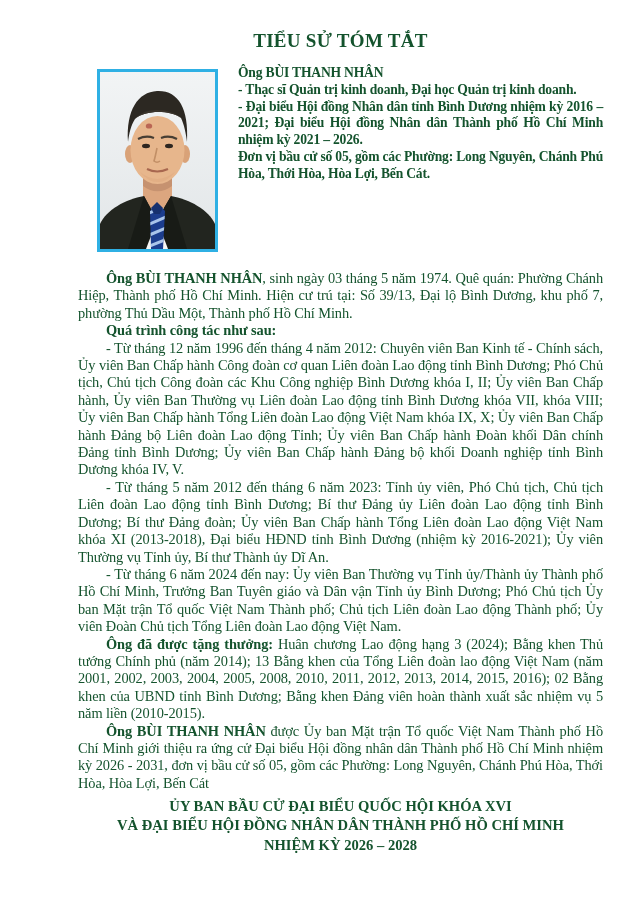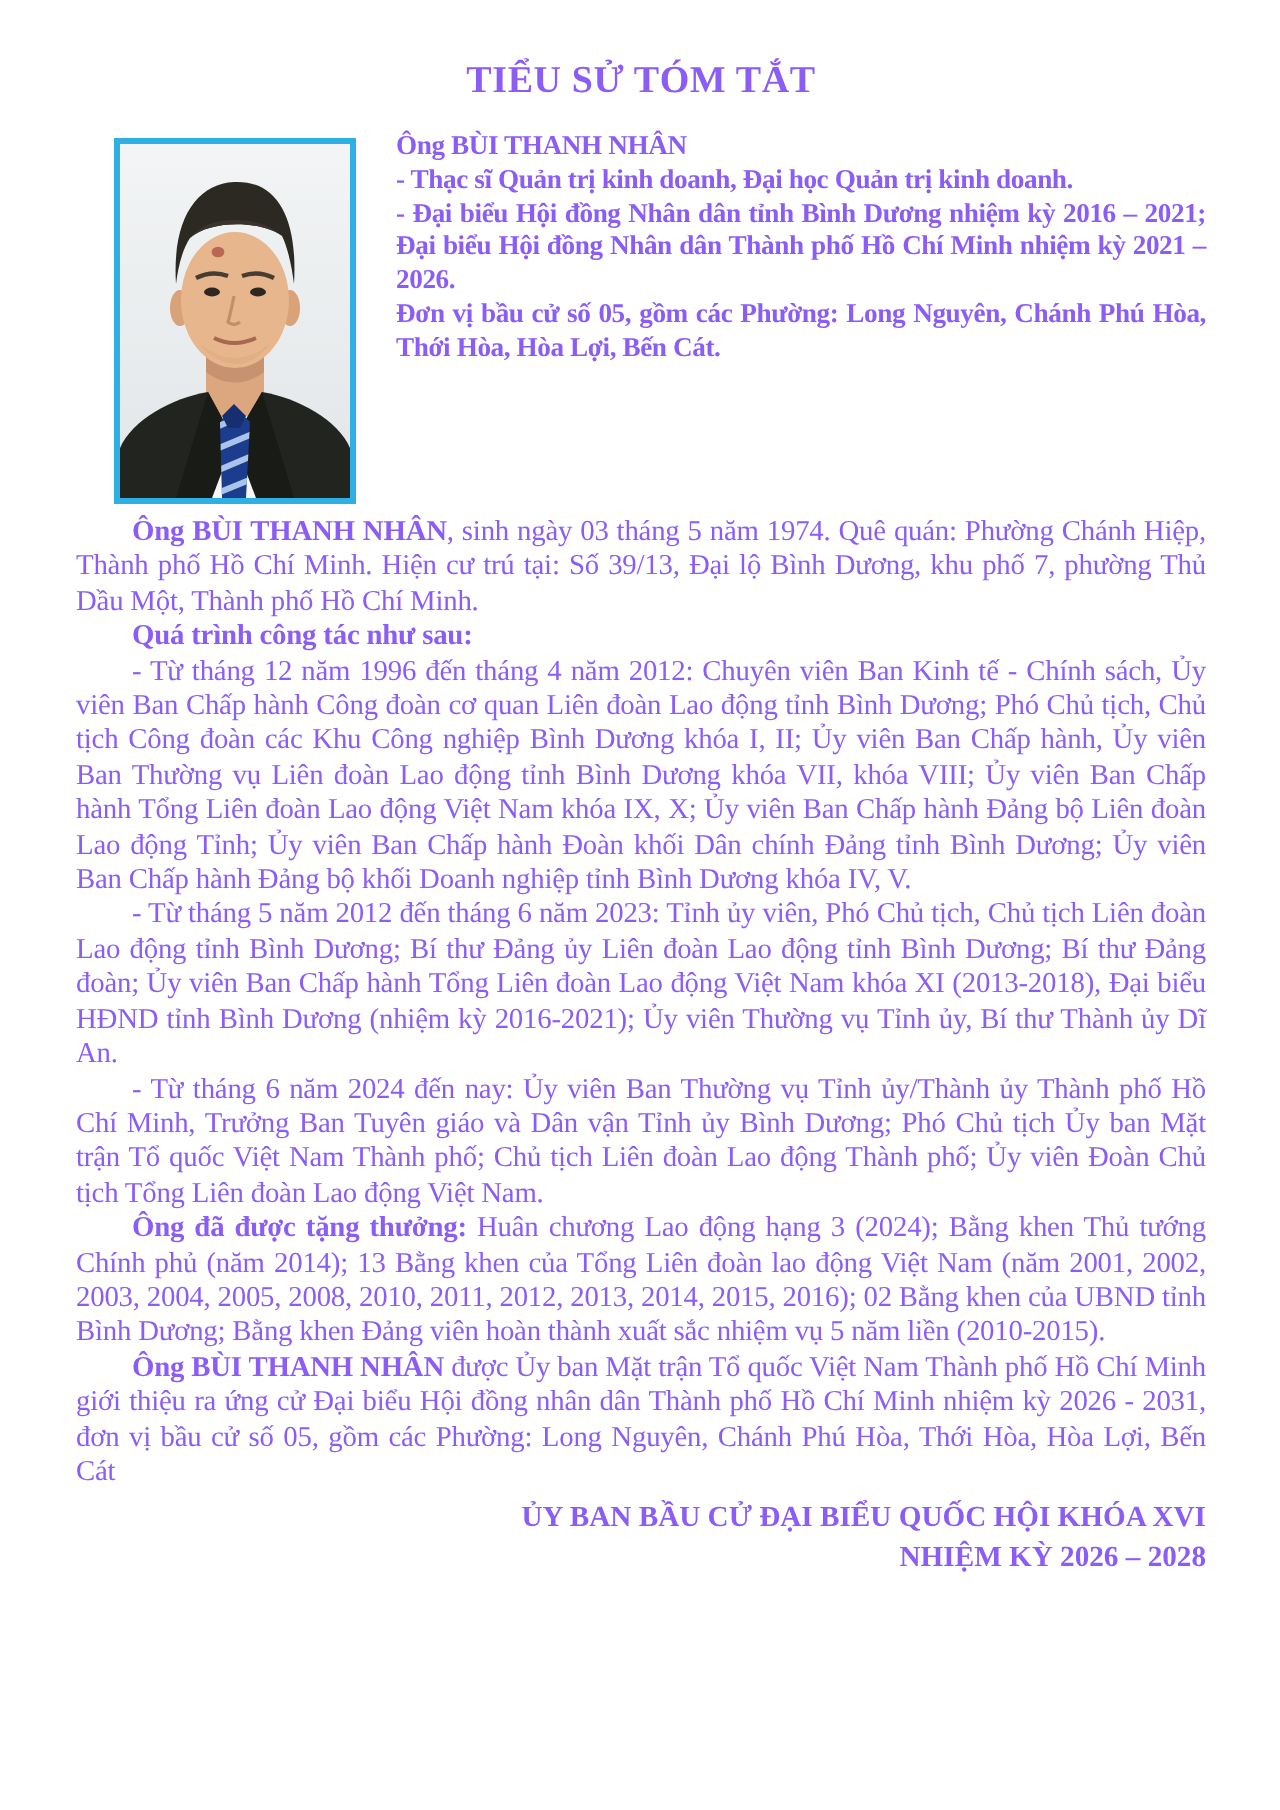--- a/index.html
+++ b/index.html
@@ -2,23 +2,23 @@
 <html><head>
 <meta charset="utf-8">
 <style>
   html,body{margin:0;padding:0;background:#fff;}
   .page{
     position:relative;
     width:640px;height:905px;
     background:#ffffff;
     overflow:hidden;
     font-family:"Liberation Serif","DejaVu Serif",serif;
-    color:#8b5cf6;
+    color:#14532d;
     box-sizing:border-box;
-    padding:30px 37px 0 38px;
+    padding:30px 37px 0 78px;
   }
   .doc-title{
     text-align:center;
     font-weight:bold;
     font-size:19px;
     letter-spacing:.3px;
     margin:0 0 13px 0;
   }
   .header-section{
     display:flex;
@@ -41,34 +41,34 @@
     font-weight:bold;
     font-size:13.6px;
     line-height:16.8px;
     letter-spacing:-0.2px;
   }
   .intro-p{
     text-align:justify;
     margin:0;
   }
   .body-section{
-    margin-top:6px;
+    margin-top:18px;
     font-size:14.4px;
     line-height:17.4px;
     letter-spacing:-0.1px;
   }
   .body-p{
     margin:0;
     text-align:justify;
     text-indent:28px;
   }
   .body-p .lead{font-weight:bold;}
   .footer-section{
     margin-top:5px;
-    text-align:right;
+    text-align:center;
     font-weight:bold;
     font-size:14.6px;
     line-height:19.2px;
   }
   .footer-line{margin:0;}
 </style>
 </head>
 <body>
 
 <div class="page">
@@ -158,17 +158,18 @@
     <p class="body-p"><span class="lead"></span><span>- Từ tháng 6 năm 2024 đến nay: Ủy viên Ban Thường vụ Tỉnh ủy/Thành ủy Thành phố Hồ Chí Minh, Trưởng Ban Tuyên giáo và Dân vận Tỉnh ủy Bình Dương; Phó Chủ tịch Ủy ban Mặt trận Tổ quốc Việt Nam Thành phố; Chủ tịch Liên đoàn Lao động Thành phố; Ủy viên Đoàn Chủ tịch Tổng Liên đoàn Lao động Việt Nam.</span></p>
 
     <p class="body-p"><span class="lead">Ông đã được tặng thưởng:</span><span> Huân chương Lao động hạng 3 (2024); Bằng khen Thủ tướng Chính phủ (năm 2014); 13 Bằng khen của Tổng Liên đoàn lao động Việt Nam (năm 2001, 2002, 2003, 2004, 2005, 2008, 2010, 2011, 2012, 2013, 2014, 2015, 2016); 02 Bằng khen của UBND tỉnh Bình Dương; Bằng khen Đảng viên hoàn thành xuất sắc nhiệm vụ 5 năm liền (2010-2015).</span></p>
 
     <p class="body-p"><span class="lead">Ông BÙI THANH NHÂN</span><span> được Ủy ban Mặt trận Tổ quốc Việt Nam Thành phố Hồ Chí Minh giới thiệu ra ứng cử Đại biểu Hội đồng nhân dân Thành phố Hồ Chí Minh nhiệm kỳ 2026 - 2031, đơn vị bầu cử số 05, gồm các Phường: Long Nguyên, Chánh Phú Hòa, Thới Hòa, Hòa Lợi, Bến Cát</span></p>
   </div>
 
   <div class="footer-section">
     <div class="footer-line">ỦY BAN BẦU CỬ ĐẠI BIỂU QUỐC HỘI KHÓA XVI</div>
 
+    <div class="footer-line">VÀ ĐẠI BIỂU HỘI ĐỒNG NHÂN DÂN THÀNH PHỐ HỒ CHÍ MINH</div>
 
     <div class="footer-line">NHIỆM KỲ 2026 – 2028</div>
   </div>
 
 </div>
 
 </body></html>

